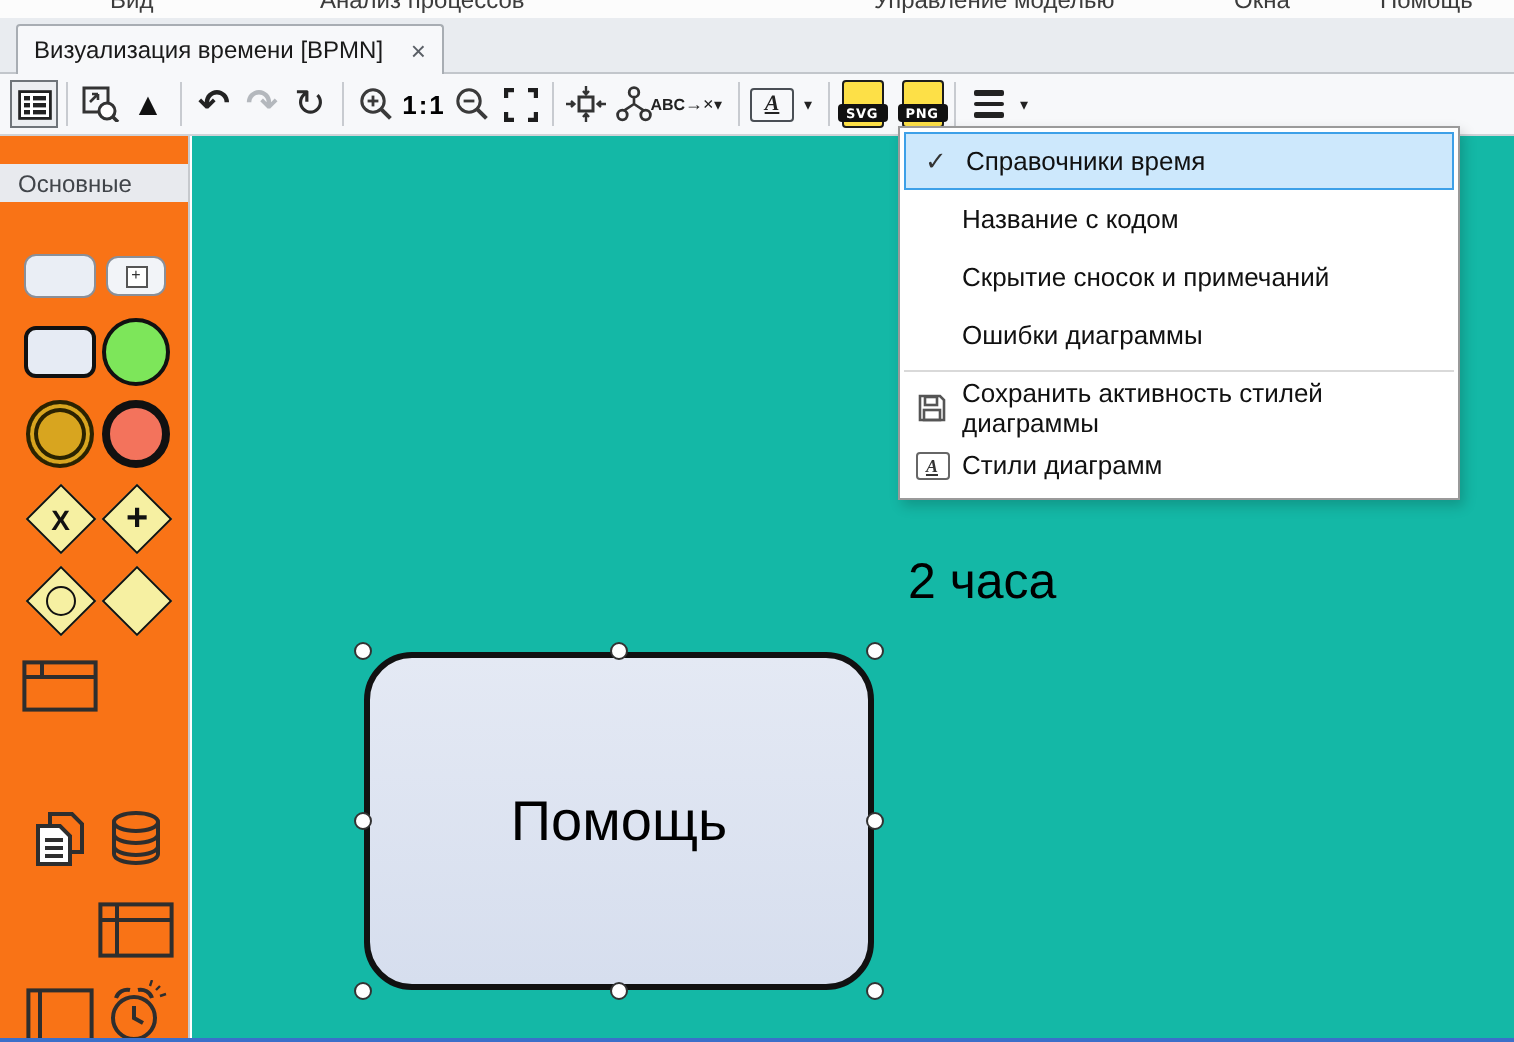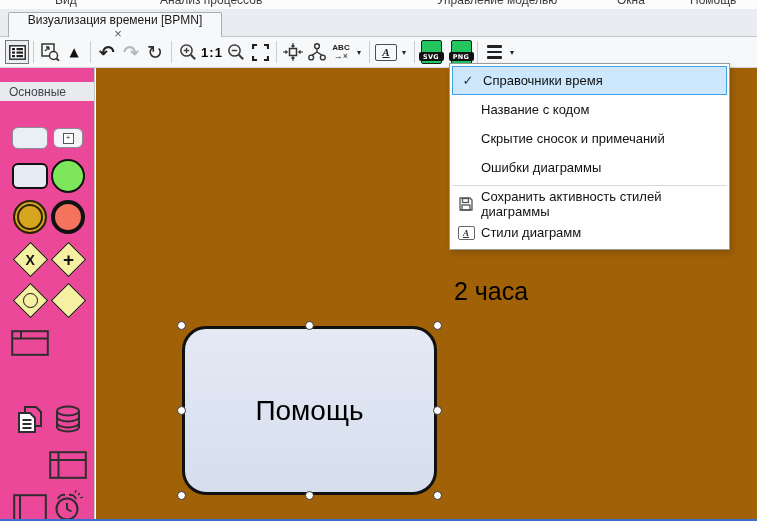--- a/index.html
+++ b/index.html
@@ -8,52 +8,52 @@
 
   
   .menubar{position:absolute;left:0;top:0;width:757px;height:9px;background:#fcfcfc;overflow:hidden;}
   .menubar span{position:absolute;top:-7px;font-size:12px;color:#3c3c3c;white-space:nowrap;}
 
   
   .tabbar{position:absolute;left:0;top:9px;width:757px;height:27px;background:#e9ecf0;
           border-bottom:1px solid #c2c6cb;}
   .tab{position:absolute;left:8px;top:3px;height:25px;width:214px;background:#f7f8fa;
        border:1px solid #a8adb3;border-bottom:none;border-radius:2px 2px 0 0;
-       display:flex;align-items:center;padding:0 8px;box-sizing:border-box;z-index:2;flex-direction:column;}
+       display:flex;align-items:center;padding:0 8px;box-sizing:border-box;z-index:2;}
   .tab-title{font-size:12px;color:#1a1a1a;white-space:nowrap;flex:1;}
   .tab-close{font-size:13px;color:#5a5f66;margin-left:6px;line-height:1;cursor:default;}
 
   
   .toolbar{position:absolute;left:0;top:37px;width:757px;height:31px;background:#f7f8fa;
            border-bottom:1px solid #d0d3d7;display:flex;align-items:center;padding-left:5px;
            box-sizing:border-box;z-index:1;}
   .tb{width:24px;height:24px;display:flex;align-items:center;justify-content:center;
       color:#3f4348;flex:0 0 auto;}
   .tb.glyph{font-family:"DejaVu Sans",sans-serif;font-size:17px;}
   .tb.pressed{border:1px solid #6f7479;background:#eceef1;box-sizing:border-box;}
   .tb.disabled{color:#b4b8bd;}
   .sep{width:1px;height:22px;background:#c8cbd0;margin:0 4px;flex:0 0 auto;}
   .caret{width:12px;height:24px;display:flex;align-items:center;justify-content:center;
          font-size:8px;color:#222;flex:0 0 auto;}
   .ratio{font-size:13px;font-weight:bold;color:#000000;letter-spacing:1px;}
-  .abc-stack{display:flex;flex-direction:column;align-items:center;line-height:1;}
+  .abc-stack{display:flex;flex-direction:row;align-items:flex-end;line-height:1;}
   .abc-stack .t1{font-size:8px;font-weight:bold;color:#222;}
   .abc-stack .t2{font-size:9px;color:#222;}
   .boxA{width:20px;height:15px;border:1.4px solid #4a4f55;border-radius:2px;display:flex;
         align-items:center;justify-content:center;font-size:11px;font-weight:bold;font-style:italic;
         text-decoration:underline;color:#222;font-family:"Liberation Serif",serif;}
-  .filedoc{width:19px;height:22px;border:1.5px solid #1c1c1c;border-radius:2px;position:relative;background:#22c55e;}
+  .filedoc{width:19px;height:22px;border:1.5px solid #1c1c1c;border-radius:2px;position:relative;background:#fde047;}
   .filedoc .band{position:absolute;left:-3px;right:-3px;bottom:2px;height:9px;background:#111;
         border-radius:2px;color:#fff;font-size:6.5px;font-weight:bold;display:flex;align-items:center;
         justify-content:center;letter-spacing:.3px;font-family:"DejaVu Sans",sans-serif;}
   .hamb{display:flex;flex-direction:column;gap:3px;}
   .hamb i{display:block;width:15px;height:2.6px;background:#222;border-radius:1px;}
 
   
-  .sidebar{position:absolute;left:0;top:68px;width:95px;height:453px;background:#ec4899;
+  .sidebar{position:absolute;left:0;top:68px;width:95px;height:453px;background:#f97316;
            border-right:1px solid #c6c9cd;box-sizing:border-box;overflow:hidden;}
   .pal-hdr{position:absolute;left:0;width:95px;height:19px;background:#e8eaee;color:#41454a;
            font-size:12px;display:flex;align-items:center;padding-left:9px;box-sizing:border-box;}
   .pitem{position:absolute;width:40px;height:40px;display:flex;align-items:center;justify-content:center;}
   .col1{left:10px;} .col2{left:48px;}
   .rrect{width:36px;height:22px;border:1.5px solid #8a8f98;border-radius:6px;background:#eaeef5;box-sizing:border-box;}
   .rrect.sub{width:30px;height:20px;background:#f2f4f8;display:flex;align-items:center;justify-content:center;}
   .plusbox{width:9px;height:9px;border:1px solid #555;font-size:8px;line-height:7px;text-align:center;color:#333;background:#fff;}
   .rrect.task{width:36px;height:26px;border:2.5px solid #111;background:#e6ebf4;}
   .circ{border-radius:50%;box-sizing:border-box;}
@@ -62,21 +62,21 @@
          box-shadow:inset 0 0 0 2px #d8a51f, inset 0 0 0 4px #2b2301;}
   .c-end{width:34px;height:34px;background:#f3735c;border:4px solid #111;}
   .diam{width:25px;height:25px;background:#f6f0a2;border:1.6px solid #111;transform:rotate(45deg);
         display:flex;align-items:center;justify-content:center;box-sizing:border-box;}
   .diam .g{transform:rotate(-45deg);font-weight:bold;color:#111;}
   .diam .gx{font-size:14px;} .diam .gp{font-size:19px;line-height:1;}
   .diam .ring{transform:rotate(-45deg);width:13px;height:13px;border:1.6px solid #111;border-radius:50%;}
   svg.oicon{stroke:#2e2e2e;fill:none;stroke-width:2;}
 
   
-  .canvas{position:absolute;left:96px;top:68px;right:0;bottom:0;background:#a16207;}
+  .canvas{position:absolute;left:96px;top:68px;right:0;bottom:0;background:#14b8a6;}
   .annotation{position:absolute;left:358px;top:209px;font-size:25px;color:#000;}
   .task-shape{position:absolute;left:86px;top:258px;width:255px;height:169px;
       border:3px solid #111;border-radius:24px;box-sizing:border-box;
       background:linear-gradient(#e4e9f4,#d6deee);
       display:flex;align-items:center;justify-content:center;}
   .task-label{font-size:28px;color:#000;}
   .handle{position:absolute;width:9px;height:9px;border:1.5px solid #333;border-radius:50%;
           background:#fff;box-sizing:border-box;}
 
   

